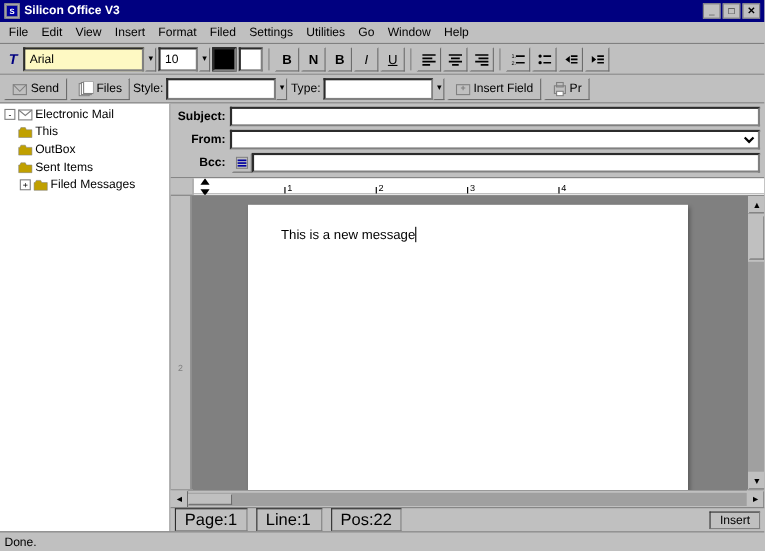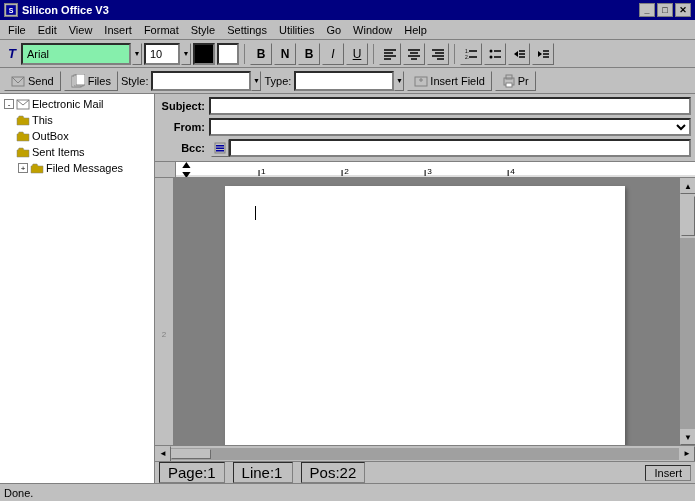--- a/index.html
+++ b/index.html
@@ -89,21 +89,21 @@
     .tb-sep {
       width: 1px;
       height: 20px;
       background: #808080;
       margin: 0 3px;
     }
     .font-box {
       width: 110px;
       height: 22px;
       border: 2px inset #808080;
-      background: #86efac;
+      background: #fef9c3;
       display: flex;
       align-items: center;
       padding: 0 4px;
       font-size: 11px;
     }
     .font-size-box {
       width: 36px;
       height: 22px;
       border: 2px inset #808080;
       background: white;
@@ -481,21 +481,21 @@
     <div class="title-btn">✕</div>
   </div>
 </div>
 
 <div id="menu-bar">
   <div class="menu-item">File</div>
   <div class="menu-item">Edit</div>
   <div class="menu-item">View</div>
   <div class="menu-item">Insert</div>
   <div class="menu-item">Format</div>
-  <div class="menu-item">Style</div>
+  <div class="menu-item">Filed</div>
   <div class="menu-item">Settings</div>
   <div class="menu-item">Utilities</div>
   <div class="menu-item">Go</div>
   <div class="menu-item">Window</div>
   <div class="menu-item">Help</div>
 </div>
 
 <div id="toolbar-1">
 
   <div style="display:flex;align-items:center;gap:1px;">
@@ -727,21 +727,21 @@
 
       <div class="left-gutter">
         <div style="height:100%;background:#c0c0c0;border-right:1px solid #808080;display:flex;flex-direction:column;align-items:center;padding-top:2px;font-size:9px;color:#808080;">
 
           <div style="margin-top:150px;font-size:8px;">2</div>
         </div>
       </div>
 
       <div id="doc-scroll-area" style="flex:1;overflow:auto;background:#808080;padding:8px 8px 8px 4px;">
         <div id="doc-page">
-          <span style="border-right:1px solid black;"></span>
+          <span>This is a new message</span><span style="border-right:1px solid black;"></span>
         </div>
       </div>
 
       <div id="doc-scrollbar-v">
         <div class="scroll-arrow">▲</div>
         <div class="scroll-thumb-v"></div>
         <div class="scroll-track-v"></div>
         <div class="scroll-arrow">▼</div>
       </div>
     </div>

